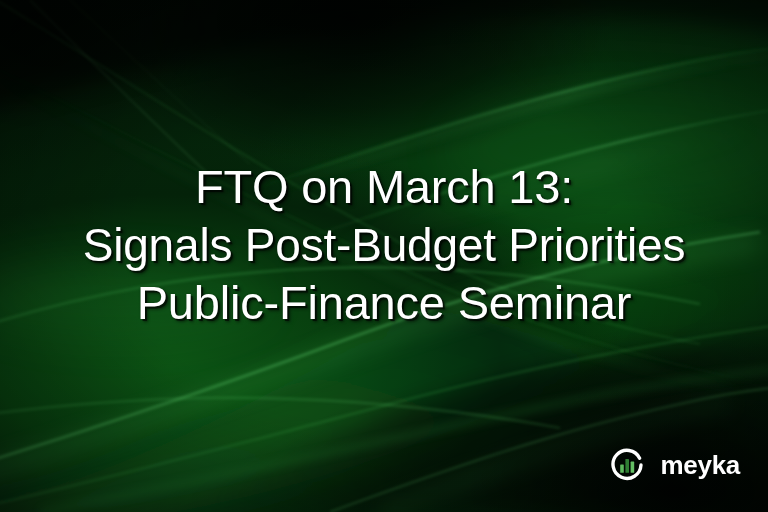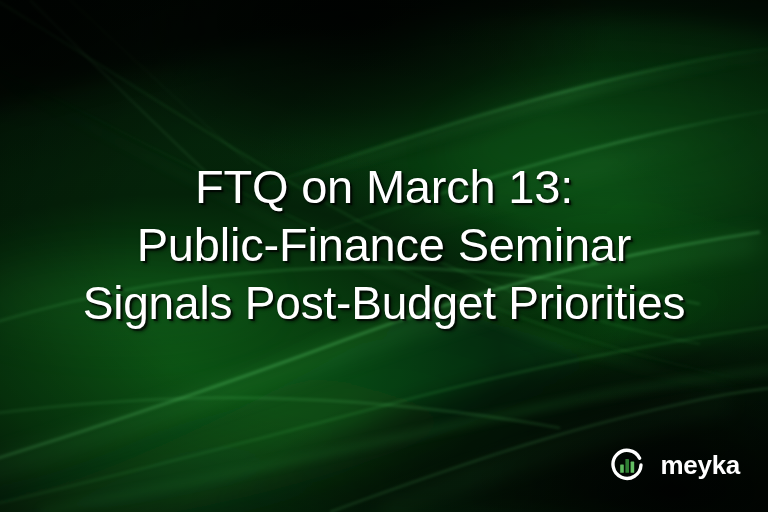--- a/index.html
+++ b/index.html
@@ -193,22 +193,22 @@
       <path d="M 30 0 C 90 60 150 120 210 176" stroke="#79d986" stroke-width="1.2" fill="none" opacity="0.18" filter="url(#blurS)"></path>
       <path d="M 70 0 C 130 56 190 112 250 164" stroke="#79d986" stroke-width="1" fill="none" opacity="0.12" filter="url(#blurS)"></path>
     </svg>
   </div>
 
   <div class="bg-layer" id="bg-dark-top"></div>
   <div class="bg-layer" id="bg-vignette"></div>
 
   <div id="title-block">
     <div class="title-line" id="title-line-1">FTQ on March 13:</div>
+    <div class="title-line" id="title-line-3">Signals Post-Budget Priorities</div>
     <div class="title-line" id="title-line-2">Public-Finance Seminar</div>
-    <div class="title-line" id="title-line-3">Signals Post-Budget Priorities</div>
   </div>
 
   <div id="logo">
     <svg id="logo-mark" viewBox="0 0 34 34" xmlns="http://www.w3.org/2000/svg">
 
       <path d="M 29.6 10.2 A 14 14 0 1 0 31 17" fill="none" stroke="#ffffff" stroke-width="3.4" stroke-linecap="round"></path>
 
       <rect x="10.2" y="16.4" width="3.6" height="8.4" rx="0.6" fill="#5cb85c"></rect>
       <rect x="15.4" y="11.0" width="3.6" height="13.8" rx="0.6" fill="#2f7d33"></rect>
       <rect x="20.6" y="13.6" width="3.6" height="11.2" rx="0.6" fill="#63be63"></rect>

